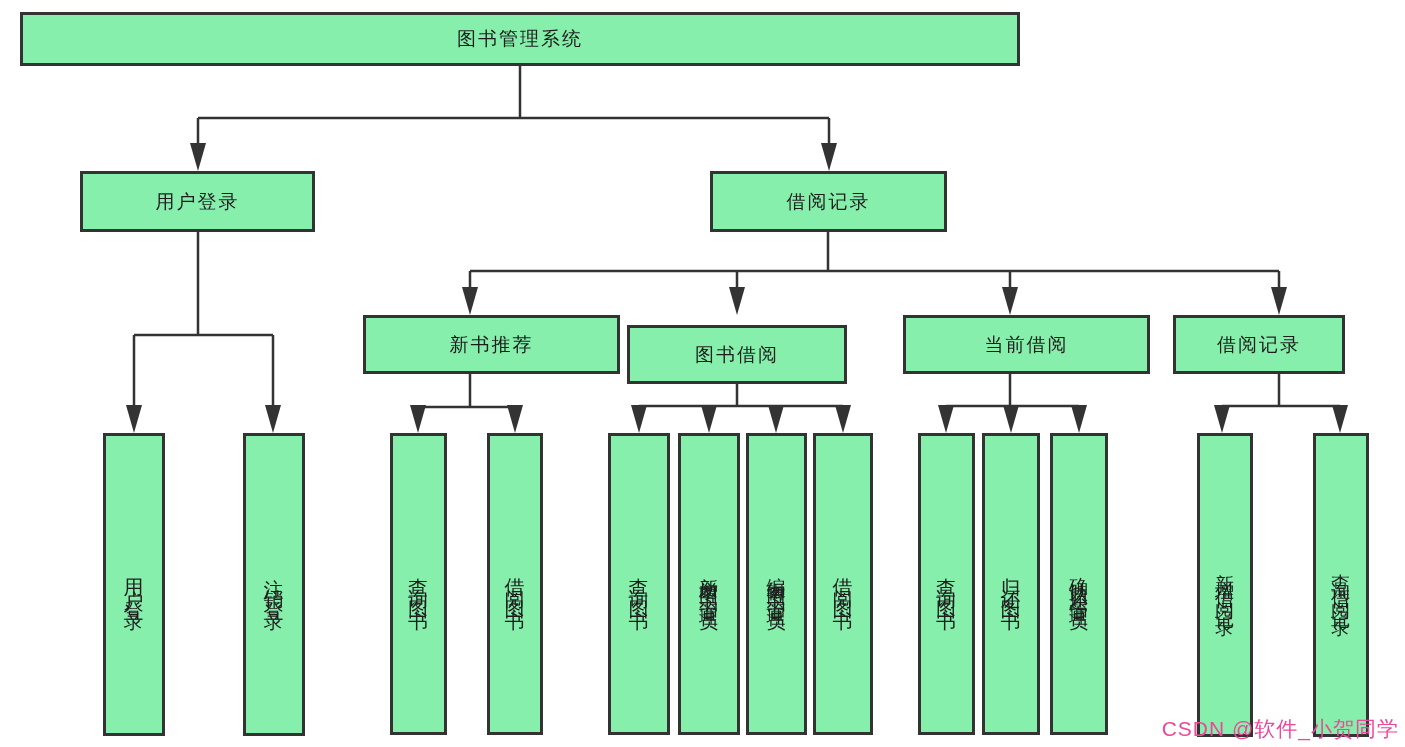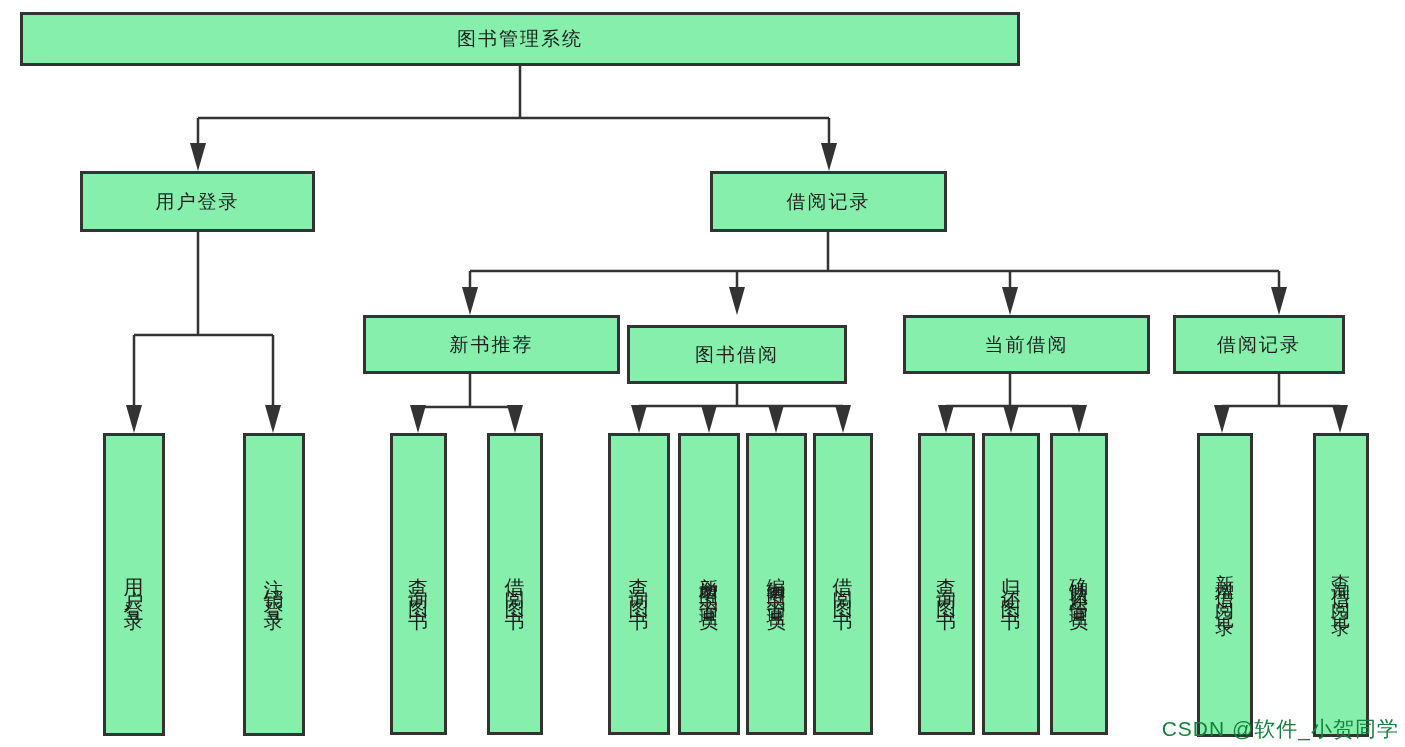--- a/index.html
+++ b/index.html
@@ -41,21 +41,21 @@
     left: 0; top: 0;
     z-index: 0;
     pointer-events: none;
   }
   .watermark {
     position: absolute;
     right: 6px;
     bottom: 4px;
     z-index: 2;
     font-size: 21px;
-    color: #15803d;
+    color: #ec4899;
     letter-spacing: 1px;
     white-space: nowrap;
   }
 </style>
 </head>
 <body>
 
 <svg id="connectors" width="1405" height="747" viewBox="0 0 1405 747">
   <g stroke="#333333" stroke-width="2.5" fill="none">
 

